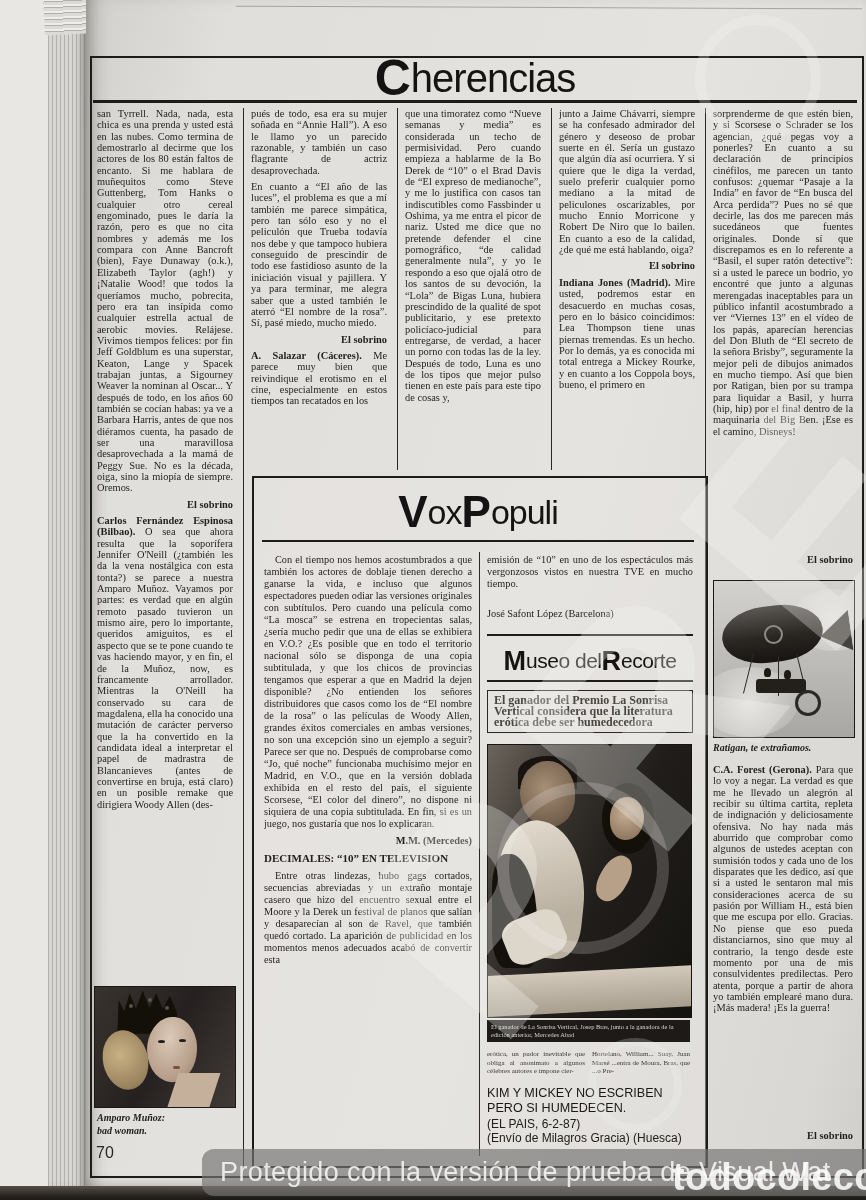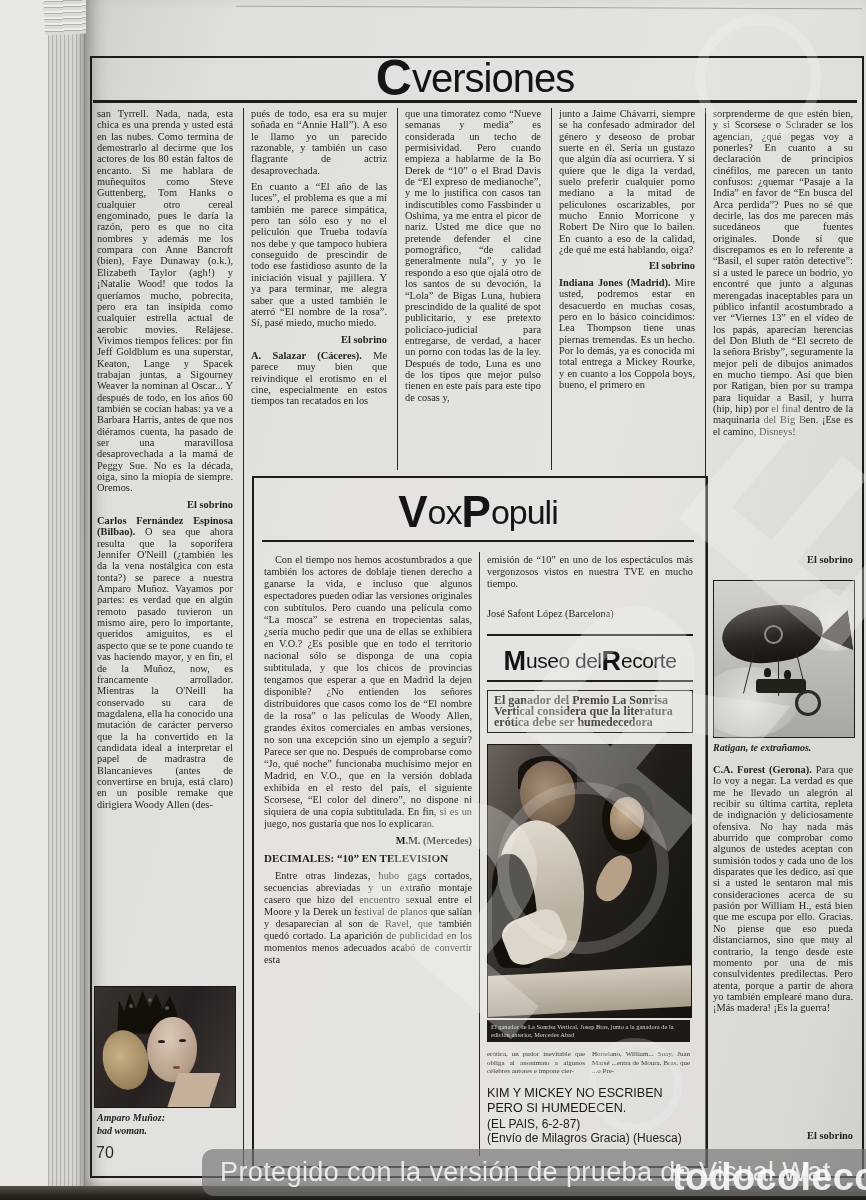--- a/index.html
+++ b/index.html
@@ -127,21 +127,21 @@
 <body>
 
 <div class="abs book-edge"></div>
 <div class="abs corner-pages"></div>
 <div class="abs paper"></div>
 <div class="abs top-hairline"></div>
 
 <div class="abs frame"></div>
 <div class="abs masthead mast">
   <span class="ini">C</span>
-    <span class="rest">versiones</span>
+    <span class="rest">herencias</span>
 </div>
 <div class="abs mast-rule"></div>
 
 <div class="abs vrule" style="left:243px;top:108px;height:1058px;"></div>
 <div class="abs vrule" style="left:397px;top:108px;height:362px;"></div>
 <div class="abs vrule" style="left:551px;top:108px;height:362px;"></div>
 <div class="abs vrule" style="left:705px;top:108px;height:1058px;"></div>
 
 <div class="abs col txt" style="left:97px;top:108px;width:136px;height:874px;">
   <p>san Tyrrell. Nada, nada, esta chica es una prenda y usted está en las nubes. Como termina de demostrarlo al decirme que los actores de los 80 están faltos de encanto. Si me hablara de muñequitos como Steve Guttenberg, Tom Hanks o cualquier otro cereal engominado, pues le daría la razón, pero es que no cita nombres y además me los compara con Anne Bancroft (bien), Faye Dunaway (o.k.), Elizabeth Taylor (agh!) y ¡Natalie Wood! que todos la queríamos mucho, pobrecita, pero era tan insípida como cualquier estrella actual de aerobic movies. Relájese. Vivimos tiempos felices: por fin Jeff Goldblum es una superstar, Keaton, Lange y Spacek trabajan juntas, a Sigourney Weaver la nominan al Oscar... Y después de todo, en los años 60 también se cocían habas: ya ve a Barbara Harris, antes de que nos diéramos cuenta, ha pasado de ser una maravillosa desaprovechada a la mamá de Peggy Sue. No es la década, oiga, sino la miopía de siempre. Oremos.</p>

